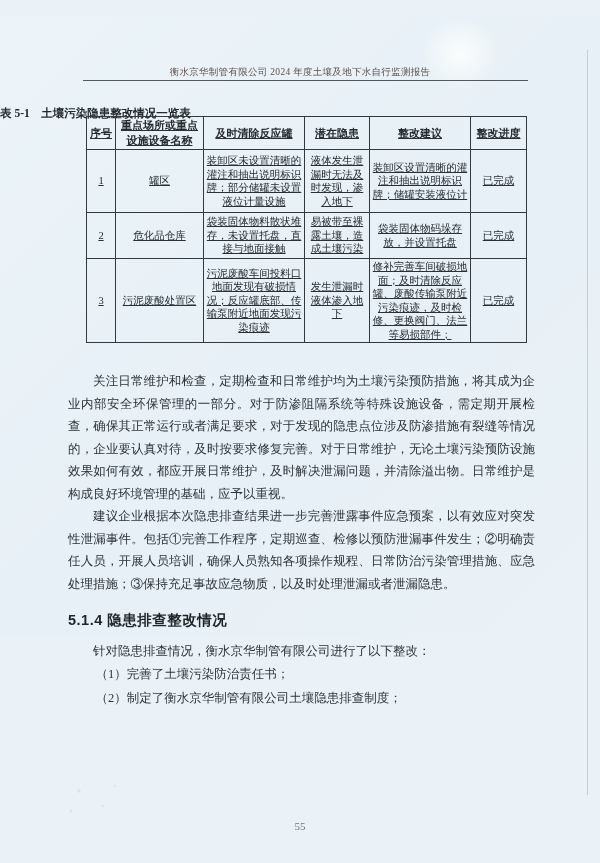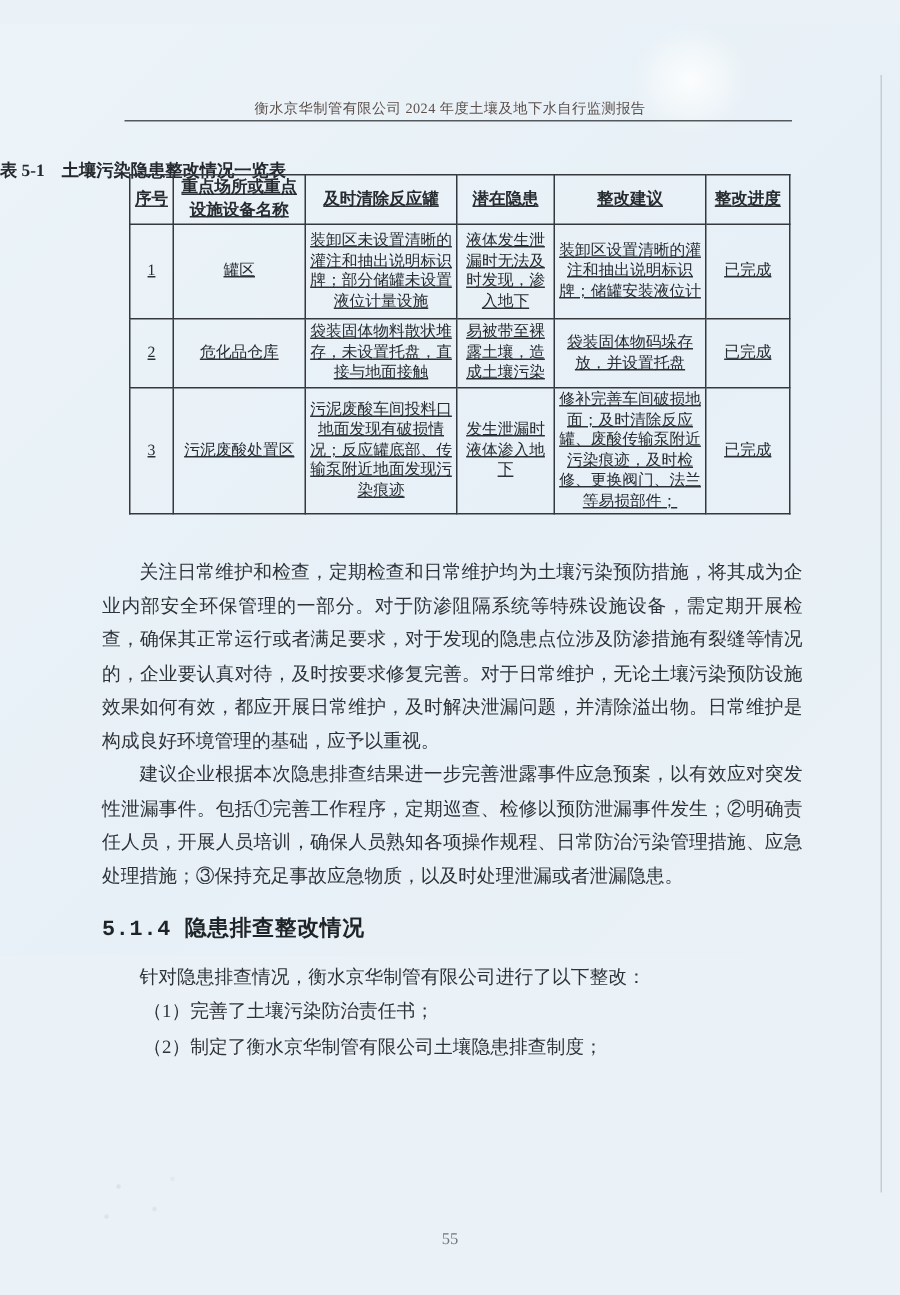--- a/index.html
+++ b/index.html
@@ -76,21 +76,21 @@
   .tbl tr.r2 td { height: 46px; }
   .tbl tr.r3 td { height: 82px; }
   .body-text {
     position: absolute; left: 68px; top: 354px; width: 467px;
     font-size: 12.5px; line-height: 22.5px;
     color: #2e3338;
     text-align: justify;
   }
   .body-text p.para { text-indent: 2em; }
   .section-heading {
-    font-family: Liberation Mono, monospace;
+    font-family: Liberation Sans, sans-serif;
     font-size: 14.5px; font-weight: bold;
     color: #1f2428;
     margin-top: 14px; margin-bottom: 8px;
     letter-spacing: 0.5px;
   }
   .body-text p.item { text-indent: 2.2em; margin-top: 1px; }
   .page-number {
     position: absolute; top: 804px; left: 0; width: 600px;
     text-align: center;
     font-size: 11px; color: #6e787f;

